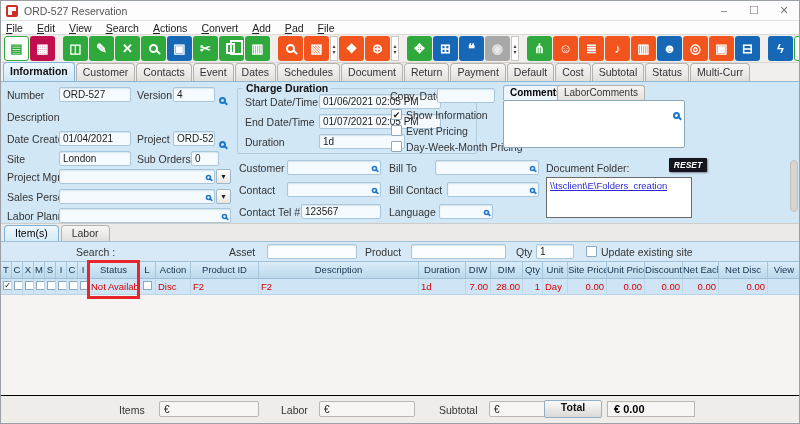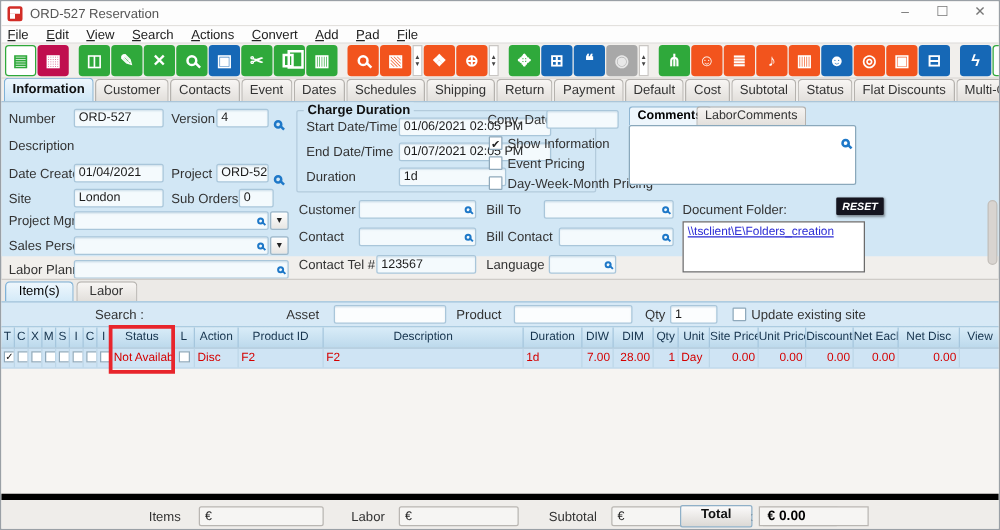--- a/index.html
+++ b/index.html
@@ -33,21 +33,21 @@
   .icon-mag::after { content:""; position:absolute; width:6px; height:2px; background:currentColor; right:-5px; bottom:-2px; transform:rotate(45deg); }
   .icon-dup { display:inline-block; width:9px; height:11px; border:2px solid currentColor; position:relative; margin-left:-3px; }
   .icon-dup::before { content:""; position:absolute; left:2px; top:-5px; width:9px; height:11px; border:2px solid currentColor; }
 
   
   .maintabs { position:absolute; left:0; top:62px; width:100%; height:19px; display:flex; align-items:flex-end; padding-left:2px; background:#f1efec; border-bottom:1px solid #8fb6d2; }
   .mtab { height:18px; line-height:17px; font-size:10.5px; color:#333; padding:0 6px; background:linear-gradient(#f8f6f4,#e2dfdb); border:1px solid #b5b2ae; border-bottom:none; border-radius:4px 4px 0 0; margin-right:1px; white-space:nowrap; }
   .mtab.active { background:linear-gradient(#eef7fd,#cfe7f7); border-color:#7fb2d8; font-weight:bold; color:#111; height:19px; }
 
   
-  .infopanel { position:absolute; left:0; top:81px; width:100%; height:123px; background:#d2e7f5;padding-left:36px; }
+  .infopanel { position:absolute; left:0; top:81px; width:100%; height:141px; background:#d2e7f5;padding-left:36px; }
   .lbl { position:absolute; font-size:10.5px; color:#333; white-space:nowrap; }
   .fld { position:absolute; background:#f4fafd; border:1px solid #a9c6da; border-radius:2px; font-size:10px; color:#1a1a1a; padding:1px 3px; height:15px; line-height:11px; white-space:nowrap; overflow:hidden; box-shadow:inset 0 1px 1px rgba(120,160,190,.25); }
   .fmag { position:absolute; right:2px; top:2px; color:#1e78c8; transform:scale(.8); }
   .fmag2 { display:inline-block; width:7px; height:7px; border:2px solid #1e78c8; border-radius:50%; position:relative; }
   .fmag2::after { content:""; position:absolute; width:5px; height:2px; background:#1e78c8; right:-4px; bottom:-2px; transform:rotate(45deg); }
   .dropbtn { position:absolute; width:15px; height:15px; background:linear-gradient(#fefefe,#e8e6e3); border:1px solid #9db7c9; border-radius:2px; font-size:7px; color:#222; text-align:center; line-height:14px; }
   .groupbox { position:absolute; border:1px solid #b3cbdc; border-radius:2px; }
   .legend { position:absolute; font-size:10.5px; font-weight:bold; color:#111; background:#d2e7f5; padding:0 3px; }
   .cb { position:absolute; width:11px; height:11px; background:#fff; border:1px solid #8fa9bb; border-radius:1px; font-size:9px; line-height:10px; text-align:center; color:#222; }
   .cb.checked::after { content:"✔"; }
@@ -67,21 +67,21 @@
 
   
   .gridhead { position:absolute; left:0; top:261px; width:100%; height:17px; display:flex; background:linear-gradient(#d9ecf8,#bcd9ec); border-bottom:1px solid #9cbed6; }
   .gh { height:100%; border-right:1px solid #a5c6dd; font-size:9.5px; color:#15334d; text-align:center; line-height:16px; white-space:nowrap; overflow:hidden; flex:0 0 auto; }
   .gridrow { position:absolute; left:0; top:278px; width:100%; height:16px; display:flex; background:#cfe4f4; border-bottom:1px solid #b9d4e7; }
   .gc { height:100%; border-right:1px solid #bdd6e8; font-size:9.5px; color:#d40000; line-height:15px; padding:0 2px; white-space:nowrap; overflow:hidden; flex:0 0 auto; }
   .gc .cbr { width:9px; height:9px; background:#fff; border:1px solid #8fa9bb; margin:2px auto 0; font-size:8px; line-height:8px; text-align:center; color:#111; }
   .gridempty { position:absolute; left:0; top:294px; width:100%; height:100px; background:#f6f4f2; }
 
   
-  .footer { position:absolute; left:0; top:394px; width:100%; height:30px; background:#efedea; border-top:5px solid #000000; }
+  .footer { position:absolute; left:0; top:394px; width:100%; height:30px; background:#efedea; border-top:1px solid #000000; }
   .flbl { position:absolute; top:8px; font-size:10.5px; color:#333; }
   .fbox { position:absolute; top:5px; height:16px; background:#f6f5f3; border:1px solid #b9b6b2; border-radius:2px; font-size:10px; color:#222; padding:2px 4px; }
   .totalbtn { position:absolute; top:4px; height:18px; background:linear-gradient(#fbfafa,#dcd9d5); border:1px solid #8fb0c8; border-radius:2px; font-size:10.5px; font-weight:bold; color:#111; text-align:center; }
   .totalval { position:absolute; top:5px; height:16px; background:#f6f5f3; border:1px solid #b9b6b2; font-size:11px; font-weight:bold; color:#000; padding:1px 6px; }
 
   
   .annotation { position:absolute; left:86px; top:259px; width:53px; height:39px; border:3px solid #e8252c; z-index:50; }
 </style>
 </head>
 <body>
@@ -157,28 +157,27 @@
       <div class="tbtn bordered" style="background: rgb(253, 253, 253); color: rgb(51, 51, 51);">⇥</div>
     </div>
 
   <div class="maintabs" id="maintabs">
       <div class="mtab active">Information</div>
       <div class="mtab">Customer</div>
       <div class="mtab">Contacts</div>
       <div class="mtab">Event</div>
       <div class="mtab">Dates</div>
       <div class="mtab">Schedules</div>
-      <div class="mtab">Shipping</div>
+      <div class="mtab">Document</div>
       <div class="mtab">Return</div>
       <div class="mtab">Payment</div>
       <div class="mtab">Default</div>
       <div class="mtab">Cost</div>
       <div class="mtab">Subtotal</div>
       <div class="mtab">Status</div>
-      <div class="mtab">Flat Discounts</div>
       <div class="mtab">Multi-Curr</div>
     </div>
 
   <div class="infopanel">
 
     <div class="lbl" style="left:6px;top:7px">Number</div>
     <div class="fld" style="left:58px;top:5px;width:72px">ORD-527</div>
     <div class="lbl" style="left:136px;top:7px">Version</div>
     <div class="fld" style="left:172px;top:5px;width:42px">4</div>
     <div style="position:absolute;left:218px;top:8px"><span class="fmag2"></span></div>

